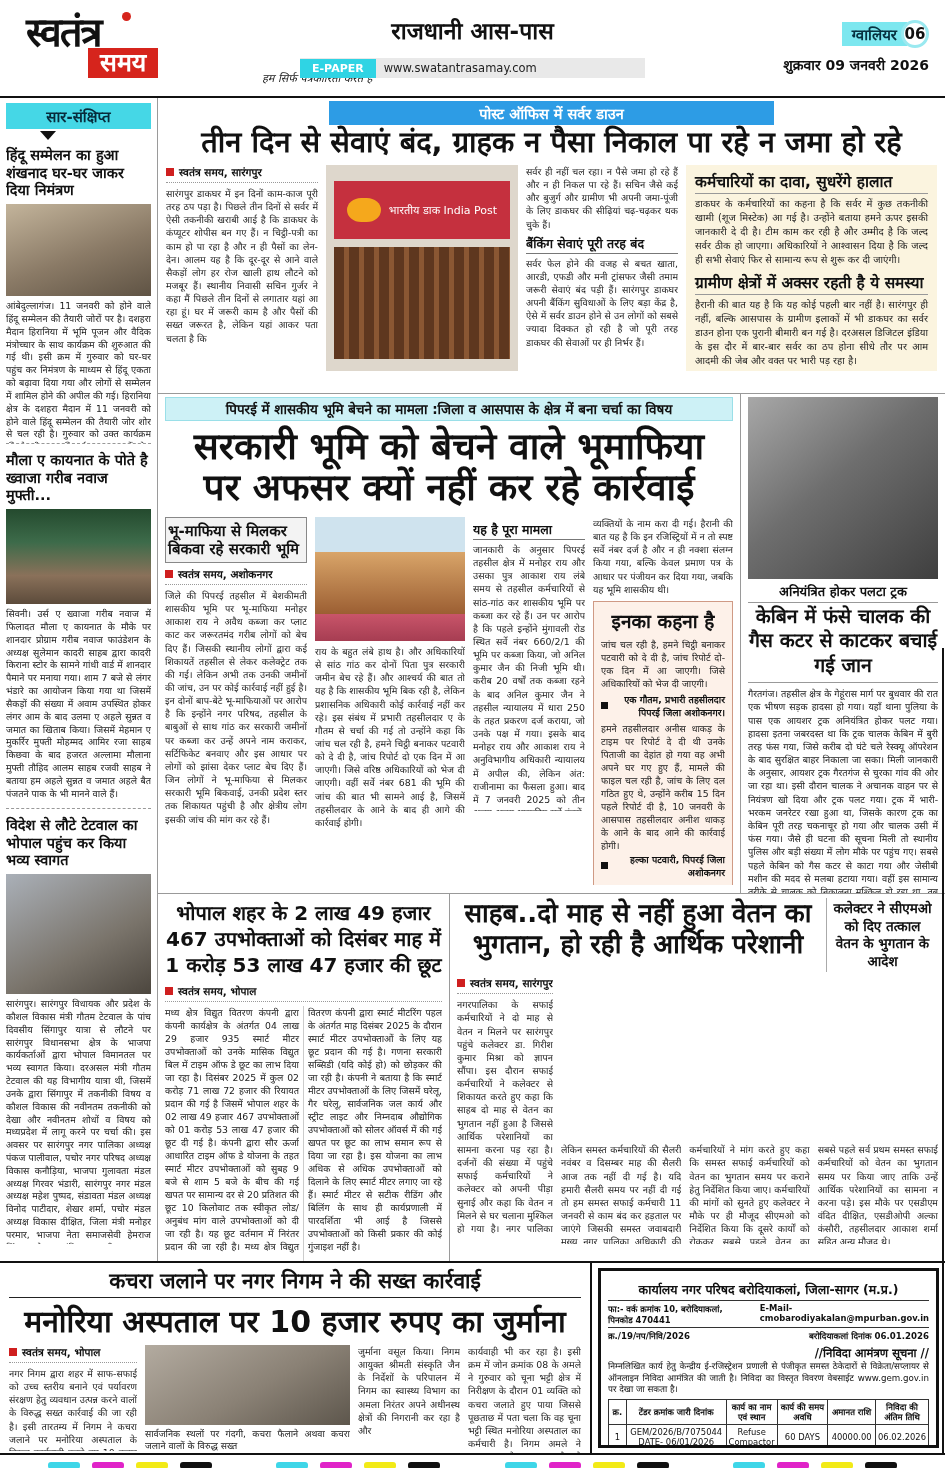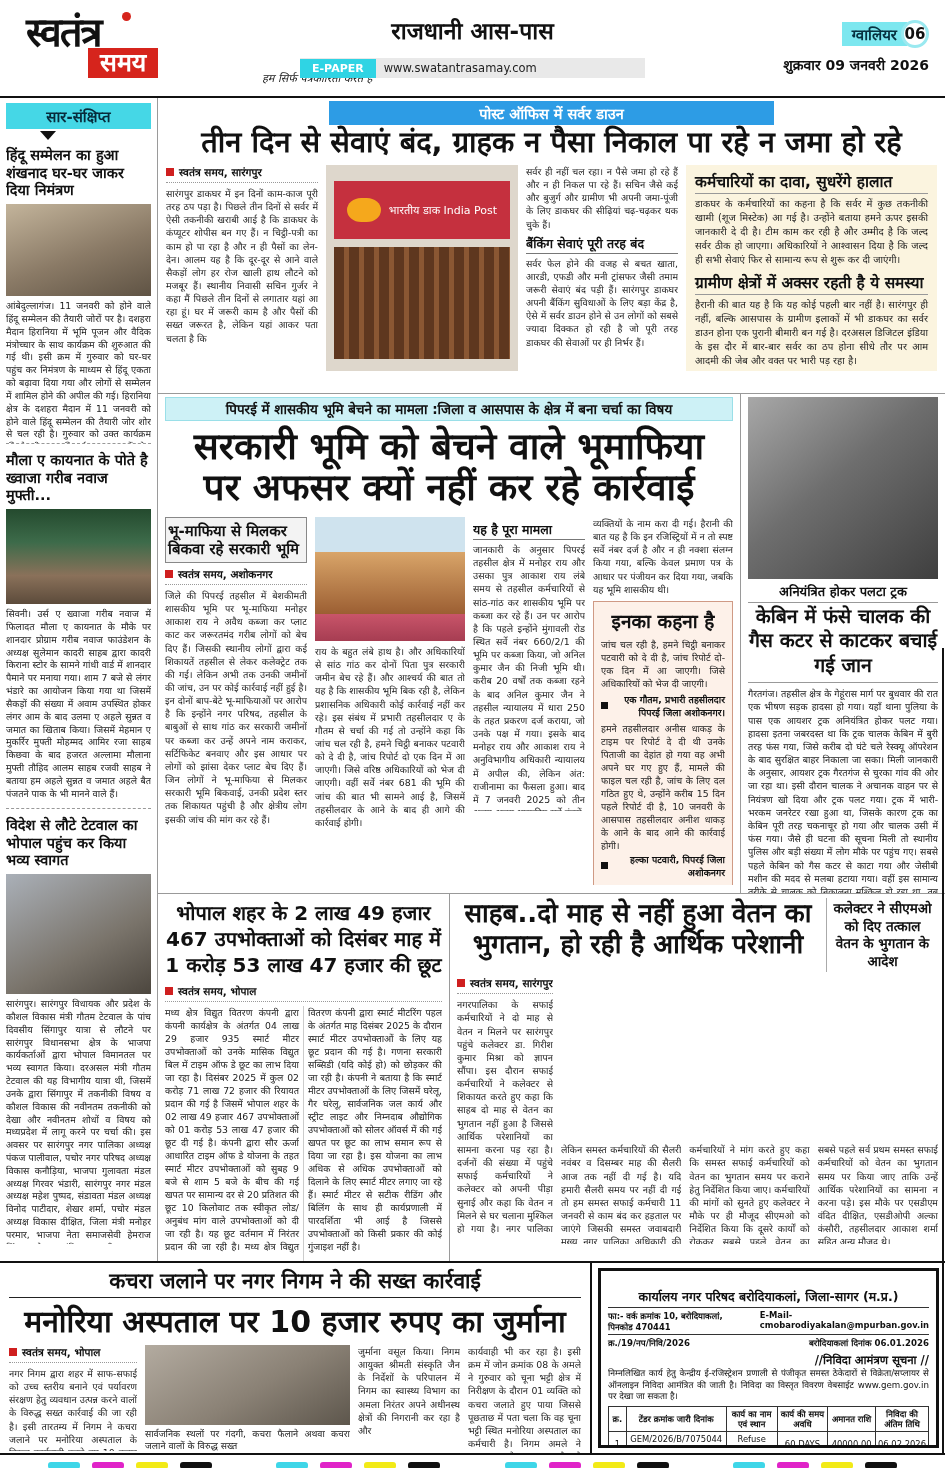--- a/index.html
+++ b/index.html
@@ -108,21 +108,21 @@
   .bot-headline{text-align:center;font-weight:900;font-size:30px;margin:2px 0 4px}
   .bot-body{display:flex;gap:8px;height:112px;overflow:hidden}
   .bot-col1{width:128px;overflow:hidden}
   .bot-photo-wrap{width:205px;flex:0 0 auto}
   .bot-photo{height:80px;background:linear-gradient(150deg,#b3aba0 0%,#8a8175 55%,#5d564c 100%)}
   .bot-caption{font-size:9.2px;line-height:1.35;margin-top:3px;text-align:justify;color:#1c1c1c}
   .bot-col3{width:102px;overflow:hidden}
   .bot-col4{flex:1;overflow:hidden}
 
   
-  .tender{flex:1;border:3px solid #111;margin:5px 6px 5px 6px;padding:17px 7px;overflow:hidden;background:#fff}
+  .tender{flex:1;border:3px solid #111;margin:5px 6px 5px 6px;padding:10px 7px;overflow:hidden;background:#fff}
   .tender-office{text-align:center;font-weight:800;font-size:12.5px;border-bottom:1px solid #333;padding-bottom:2px}
   .tender-sub{display:flex;justify-content:space-between;gap:18px;font-size:8.4px;border-bottom:1.5px solid #333;padding:2px 0;font-weight:700}
   .tender-ref{display:flex;justify-content:space-between;gap:6px;font-size:8.6px;padding:2px 0;font-weight:700}
   .tender-title{text-align:right;font-weight:800;font-size:11.5px;margin:1px 0}
   .tender-intro{font-size:8.7px;line-height:1.35;text-align:justify}
   .tender-table{width:100%;border-collapse:collapse;margin-top:3px}
   .tender-table th,.tender-table td{border:1px solid #333;font-size:8.4px;padding:2px 2px;text-align:center;line-height:1.2}
   .tender-table th{font-weight:800}
   .tender-note{font-size:8px;line-height:1.3;margin-top:3px;text-align:justify}
 

